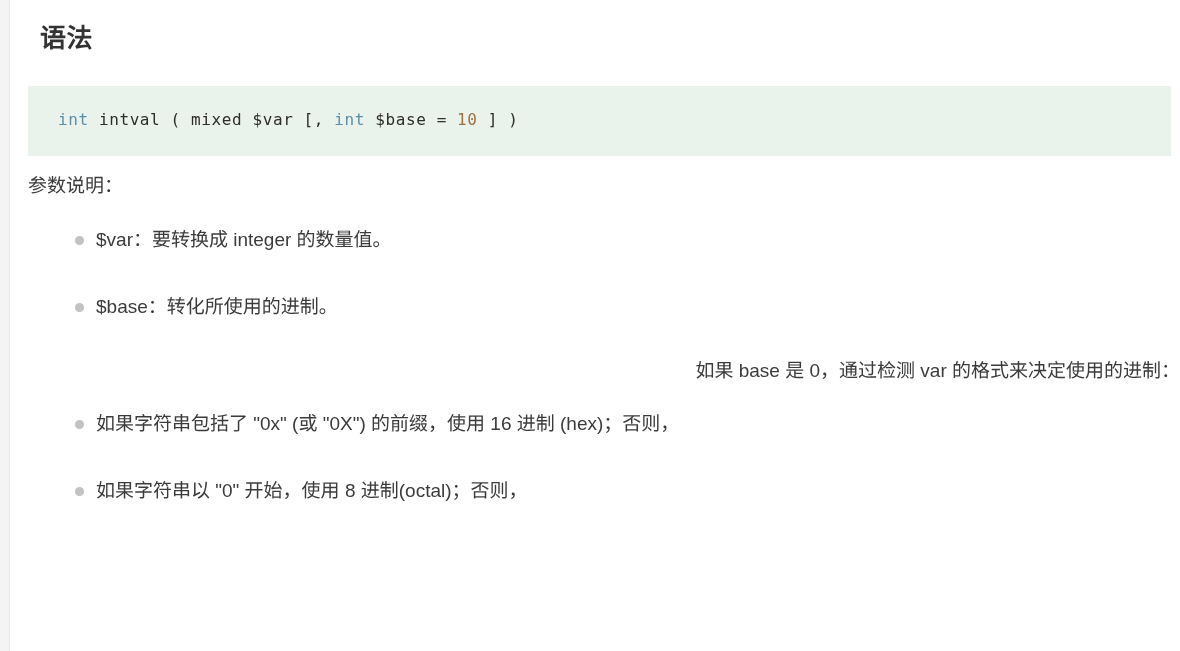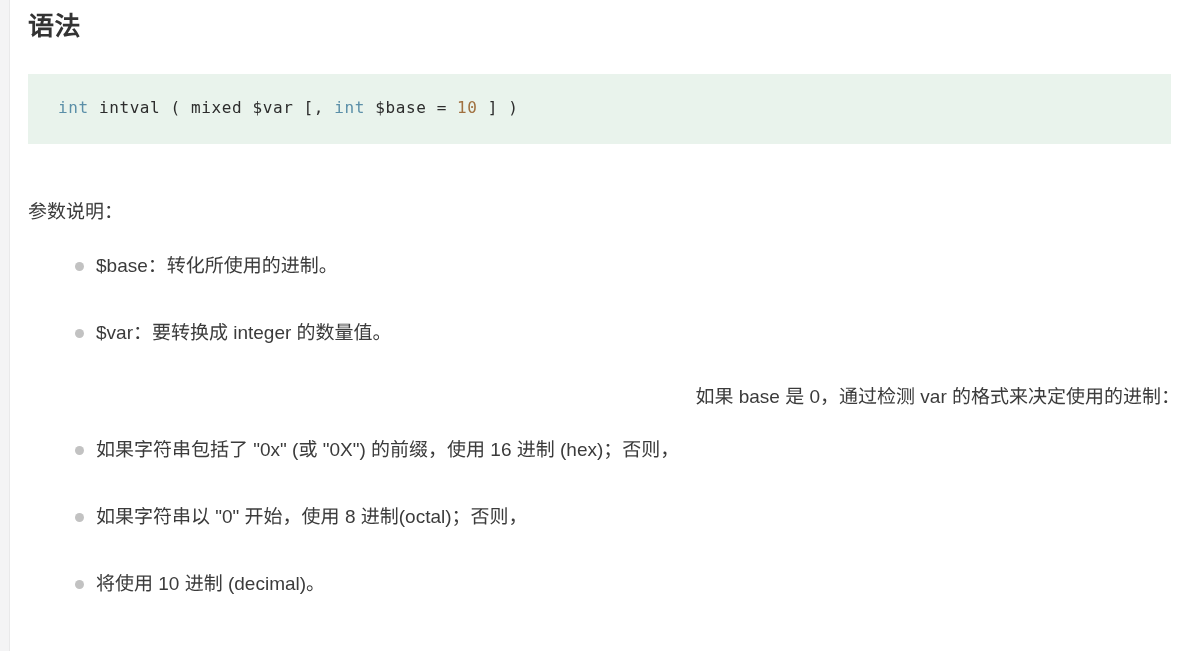--- a/index.html
+++ b/index.html
@@ -37,21 +37,21 @@
     background: #ffffff;
     box-sizing: border-box;
   }
 
   .inner {
     padding: 0 0 0 17px;
   }
 
   
   .page-title {
-    margin: 0;
+    margin: 12px;
     padding: 9px 0 0 0;
     font-size: 26px;
     line-height: 34px;
     font-weight: bold;
     color: #333333;
     letter-spacing: 0.5px;
   }
 
   
   .code-block {
@@ -73,21 +73,21 @@
   .tok-plain { color: #2d2d2d; }
 
   
   .para {
     margin: 0;
     padding: 0;
     font-size: 19px;
     line-height: 28px;
     color: #3b3b3b;
   }
-  .para-params   { padding-top: 54px; }
+  .para-params   { padding-top: 16px; }
   .para-basezero { padding-top: 36px; text-align: right; }
 
   
   .bullet-list {
     list-style: none;
     margin: 0;
     padding: 0;
   }
   .bullet-list.list-params  { padding-top: 26px; }
   .bullet-list.list-bases   { padding-top: 25px; }
@@ -124,39 +124,35 @@
 
     <div class="code-block">
       <div class="code-line"><span class="tok-type">int</span><span class="tok-plain"> intval ( mixed $var [, </span><span class="tok-type">int</span><span class="tok-plain"> $base = </span><span class="tok-num">10</span><span class="tok-plain"> ] )</span></div>
     </div>
 
     <p class="para para-params">参数说明：</p>
 
     <ul class="bullet-list list-params">
       <li class="bullet-item">
         <span class="bullet-dot"></span>
-        <span>$base：转化所使用的进制。</span>
+        <span>$var：要转换成 integer 的数量值。</span>
       </li>
       <li class="bullet-item">
         <span class="bullet-dot"></span>
-        <span>$var：要转换成 integer 的数量值。</span>
+        <span>$base：转化所使用的进制。</span>
       </li>
     </ul>
 
     <p class="para para-basezero">如果 base 是 0，通过检测 var 的格式来决定使用的进制：</p>
 
     <ul class="bullet-list list-bases">
       <li class="bullet-item">
         <span class="bullet-dot"></span>
         <span>如果字符串包括了 "0x" (或 "0X") 的前缀，使用 16 进制 (hex)；否则，</span>
       </li>
       <li class="bullet-item">
         <span class="bullet-dot"></span>
         <span>如果字符串以 "0" 开始，使用 8 进制(octal)；否则，</span>
       </li>
-      <li class="bullet-item">
-        <span class="bullet-dot"></span>
-        <span>将使用 10 进制 (decimal)。</span>
-      </li>
     </ul>
 
   </div>
 </div>
 
 </body></html>

